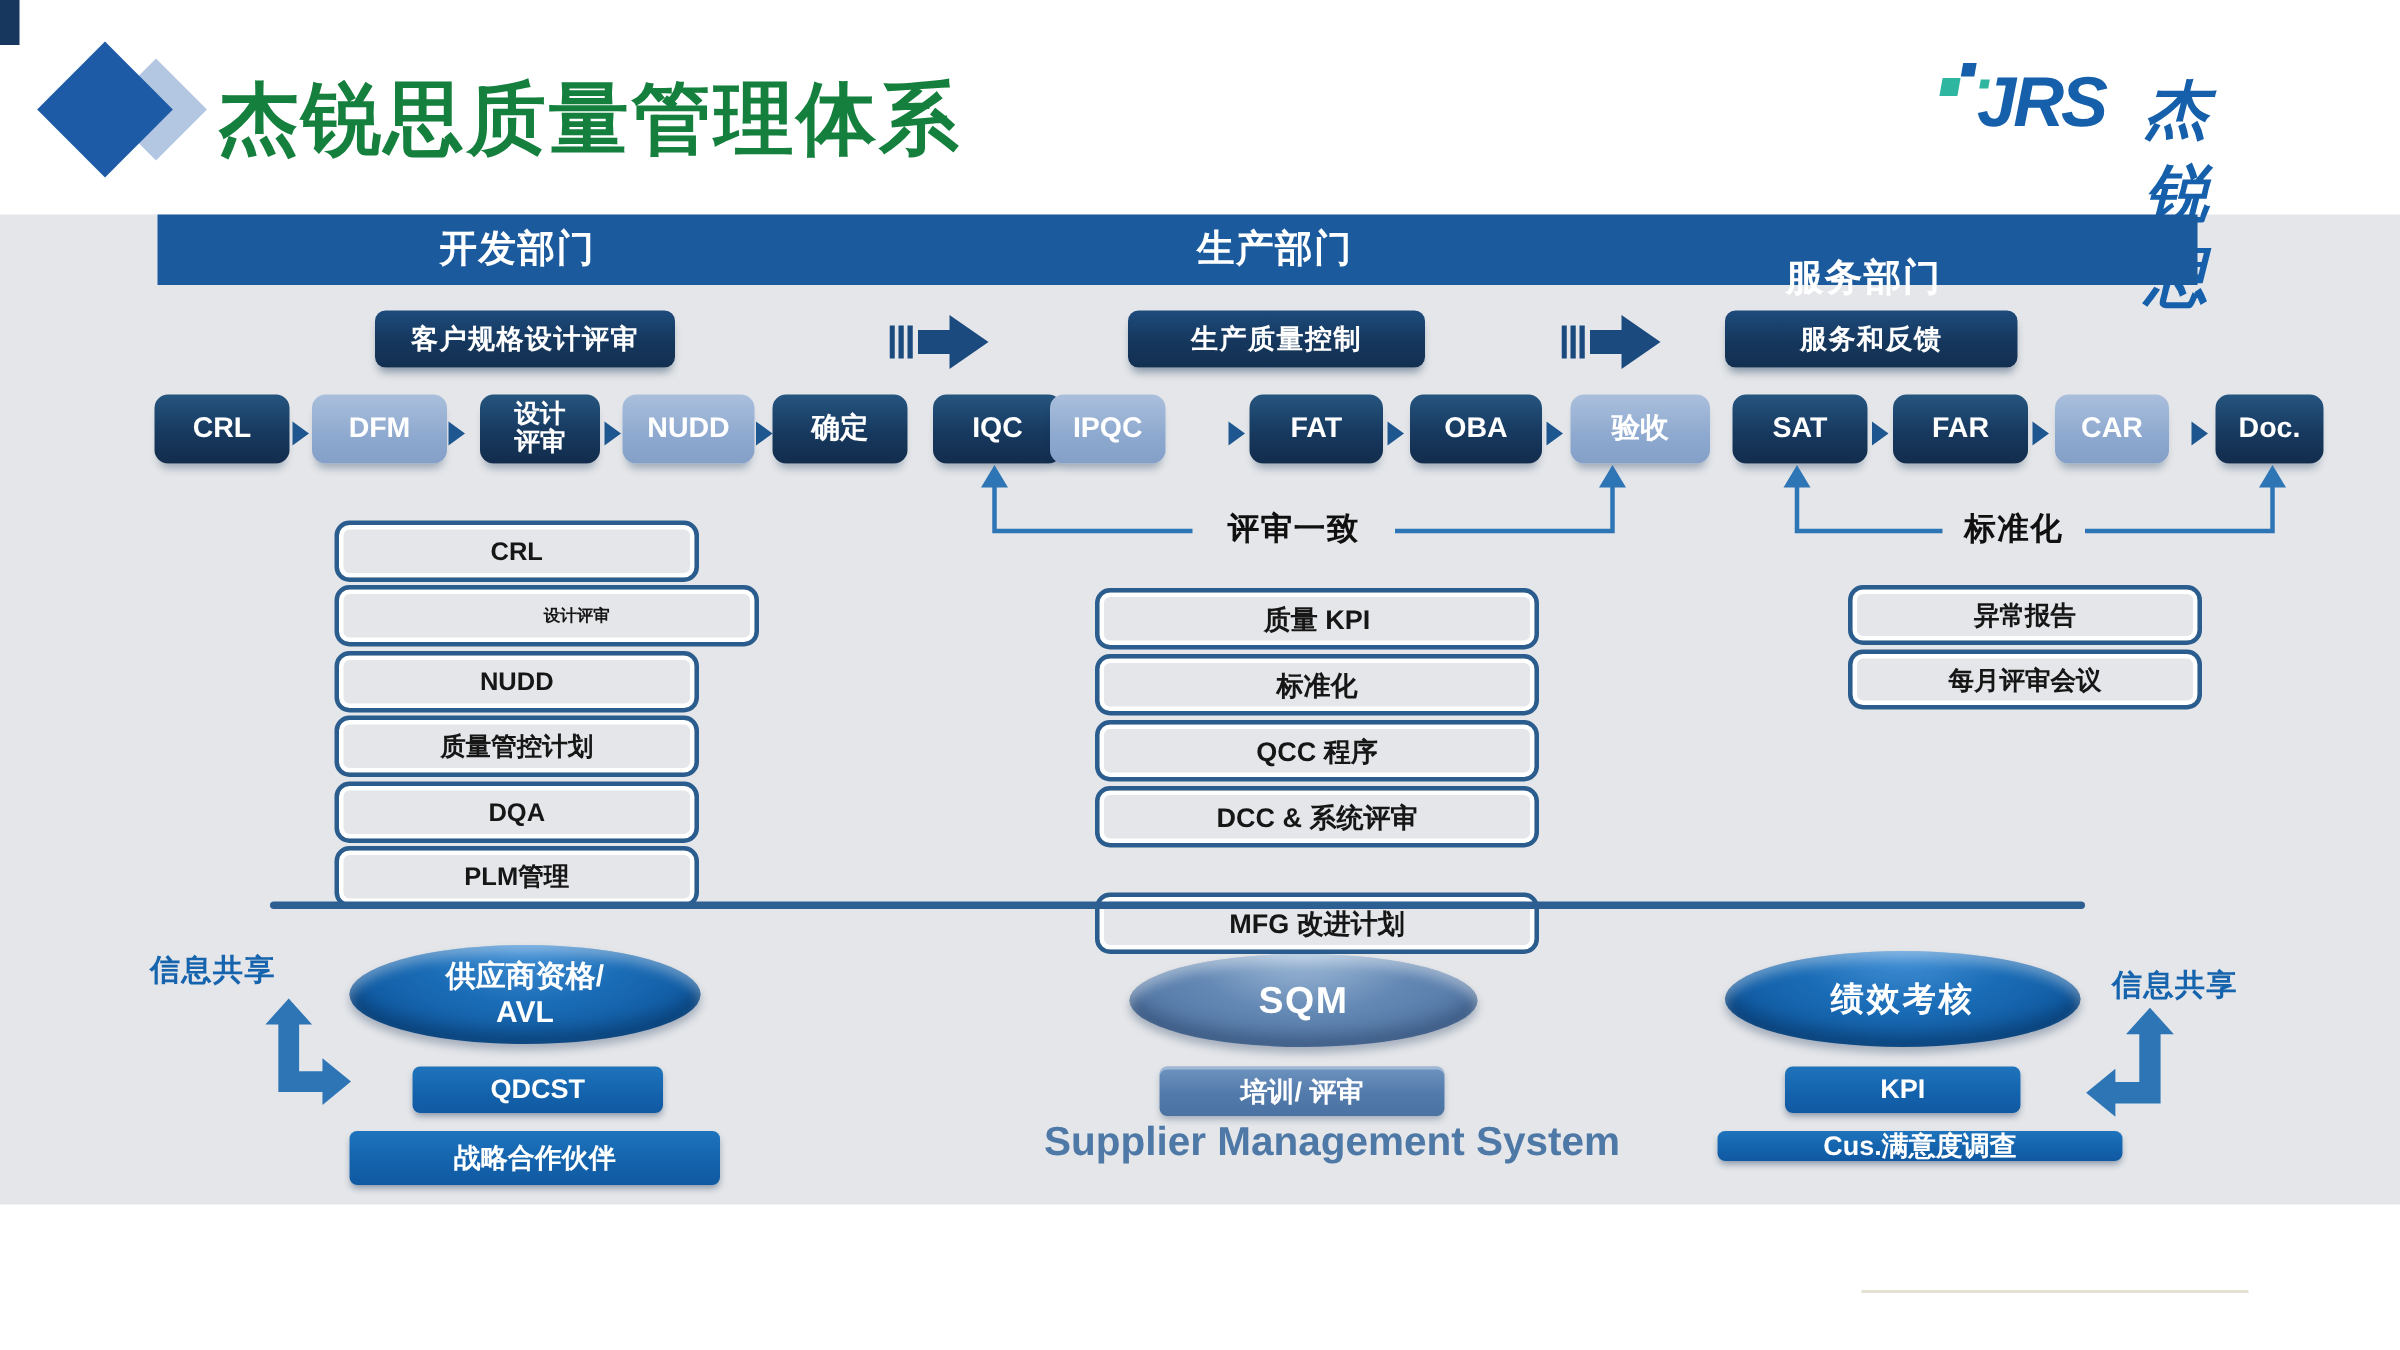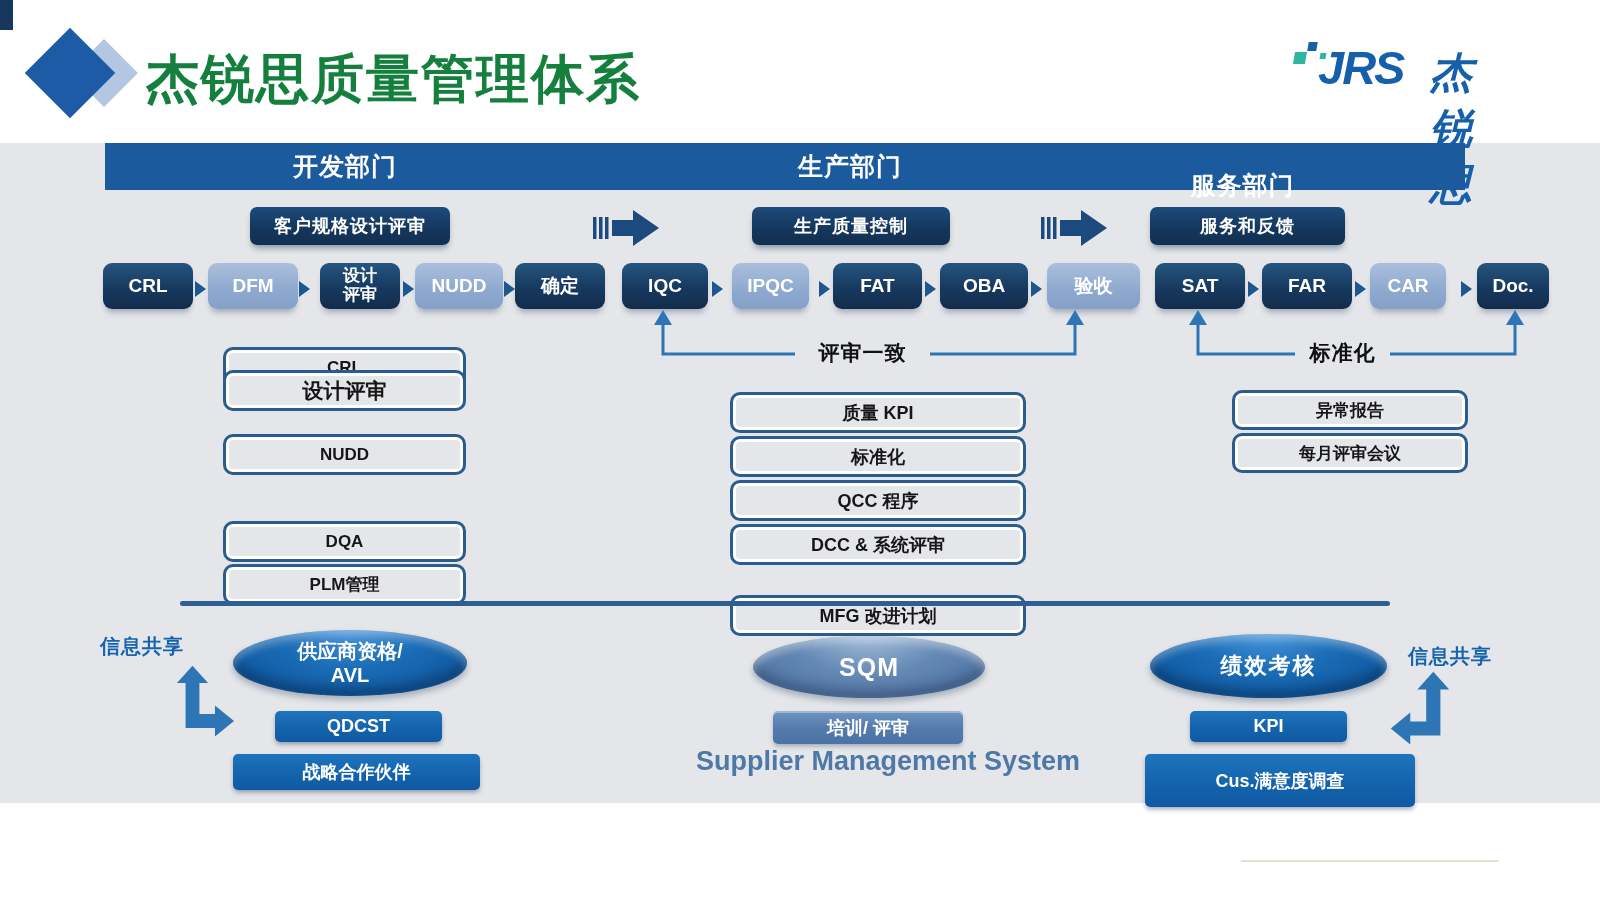--- a/index.html
+++ b/index.html
@@ -100,21 +100,21 @@
   <div class="tri" style="left:299px;"></div>
   <div class="chainbox dark" style="left:320px;width:80px;font-size:17px;">设计
 评审</div>
   <div class="tri" style="left:403px;"></div>
   <div class="chainbox light" style="left:415px;width:88px;">NUDD</div>
   <div class="tri" style="left:504px;"></div>
   <div class="chainbox dark" style="left:515px;width:90px;">确定</div>
 
   <div class="chainbox dark" style="left:622px;width:86px;">IQC</div>
   <div class="tri" style="left:712px;"></div>
-  <div class="chainbox light" style="left:732px;width:77px;">IPQC</div>
+  <div class="chainbox light" style="left:700px;width:77px;">IPQC</div>
   <div class="tri" style="left:819px;"></div>
   <div class="chainbox dark" style="left:833px;width:89px;">FAT</div>
   <div class="tri" style="left:925px;"></div>
   <div class="chainbox dark" style="left:940px;width:88px;">OBA</div>
   <div class="tri" style="left:1031px;"></div>
   <div class="chainbox light" style="left:1047px;width:93px;">验收</div>
 
   <div class="chainbox dark" style="left:1155px;width:90px;">SAT</div>
   <div class="tri" style="left:1248px;"></div>
   <div class="chainbox dark" style="left:1262px;width:90px;">FAR</div>
@@ -141,22 +141,23 @@
       <polyline points="210,48 335,48 335,16"></polyline>
     </g>
     <g fill="#2e75b6">
       <polygon points="18,4 9,19 27,19"></polygon>
       <polygon points="335,4 326,19 344,19"></polygon>
     </g>
   </svg>
   <div class="conn-label" style="left:1295px;width:95px;">标准化</div>
 
   <div class="outbox" style="left:223px;top:347px;width:237px;height:35px;font-size:17px;">CRL</div>
-  <div class="outbox" style="left:223px;top:370px;width:237px;height:35px;font-size:21px;">设计评审</div>
+  <div class="outbox" style="left:223px;top:390px;width:237px;height:35px;font-size:11px;padding-left:40px;">设计评审</div>
   <div class="outbox" style="left:223px;top:434px;width:237px;height:35px;font-size:17px;">NUDD</div>
+  <div class="outbox" style="left:223px;top:477px;width:237px;height:35px;font-size:17px;">质量管控计划</div>
   <div class="outbox" style="left:223px;top:521px;width:237px;height:35px;font-size:17px;">DQA</div>
   <div class="outbox" style="left:223px;top:564px;width:237px;height:35px;font-size:17px;">PLM管理</div>
 
   <div class="outbox" style="left:730px;top:392px;width:290px;height:35px;font-size:18px;">质量 KPI</div>
   <div class="outbox" style="left:730px;top:436px;width:290px;height:35px;font-size:18px;">标准化</div>
   <div class="outbox" style="left:730px;top:480px;width:290px;height:35px;font-size:18px;">QCC 程序</div>
   <div class="outbox" style="left:730px;top:524px;width:290px;height:35px;font-size:18px;">DCC &amp; 系统评审</div>
   <div class="outbox" style="left:730px;top:567px;width:290px;height:35px;font-size:18px;margin-top:28px;">MFG 改进计划</div>
 
   <div class="outbox" style="left:1232px;top:390px;width:230px;height:34px;font-size:17px;">异常报告</div>
@@ -172,21 +173,21 @@
 AVL</div>
   <div class="bluebtn" style="left:275px;top:711px;width:167px;height:31px;font-size:18px;">QDCST</div>
   <div class="bluebtn" style="left:233px;top:754px;width:247px;height:36px;font-size:18px;">战略合作伙伴</div>
 
   <div class="ellipse steel" style="left:753px;top:636px;width:232px;height:62px;font-size:25px;letter-spacing:1px;">SQM</div>
   <div class="bluebtn steelbtn" style="left:773px;top:711px;width:190px;height:33px;font-size:18px;">培训/ 评审</div>
   <div class="caption">Supplier Management System</div>
 
   <div class="ellipse bright" style="left:1150px;top:634px;width:237px;height:64px;font-size:22px;letter-spacing:2px;">绩效考核</div>
   <div class="bluebtn" style="left:1190px;top:711px;width:157px;height:31px;font-size:18px;">KPI</div>
-  <div class="bluebtn" style="left:1145px;top:754px;width:270px;height:53px;font-size:18px;">Cus.满意度调查</div>
+  <div class="bluebtn" style="left:1145px;top:754px;width:270px;height:20px;font-size:18px;">Cus.满意度调查</div>
   <div class="share" style="left:1408px;top:643px;">信息共享</div>
   <svg class="abs" style="left:1388px;top:670px;" width="64" height="78" viewBox="0 0 66 88">
     <polygon fill="#2e75b6" points="48,2 66,22 56,22 56,74 22,74 22,84 0,66 22,48 22,58 40,58 40,22 30,22"></polygon>
   </svg>
 
   <div class="url-line"></div>
 
 </div>
 
 </body></html>

